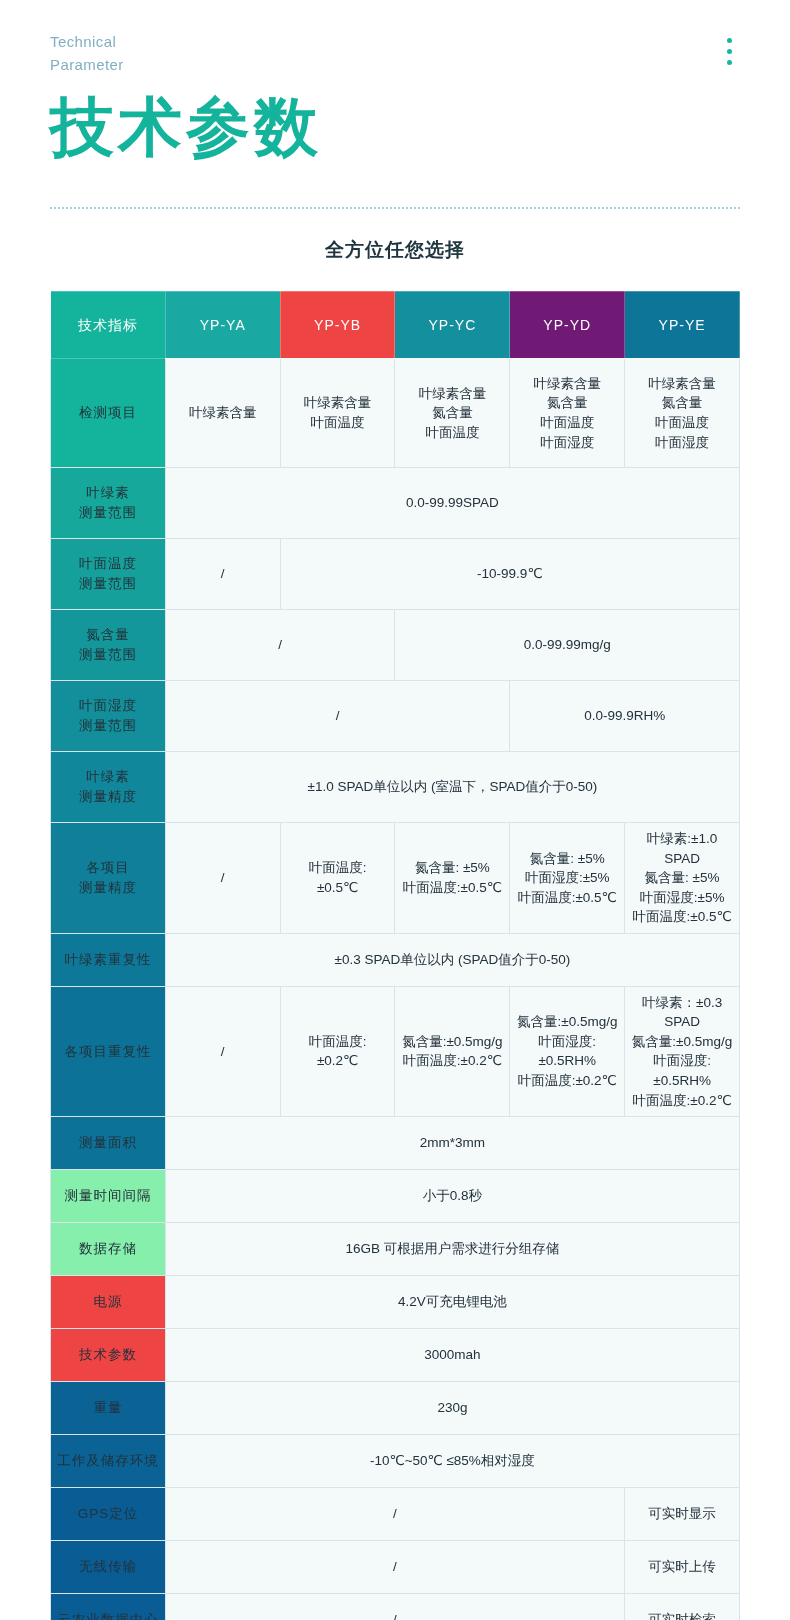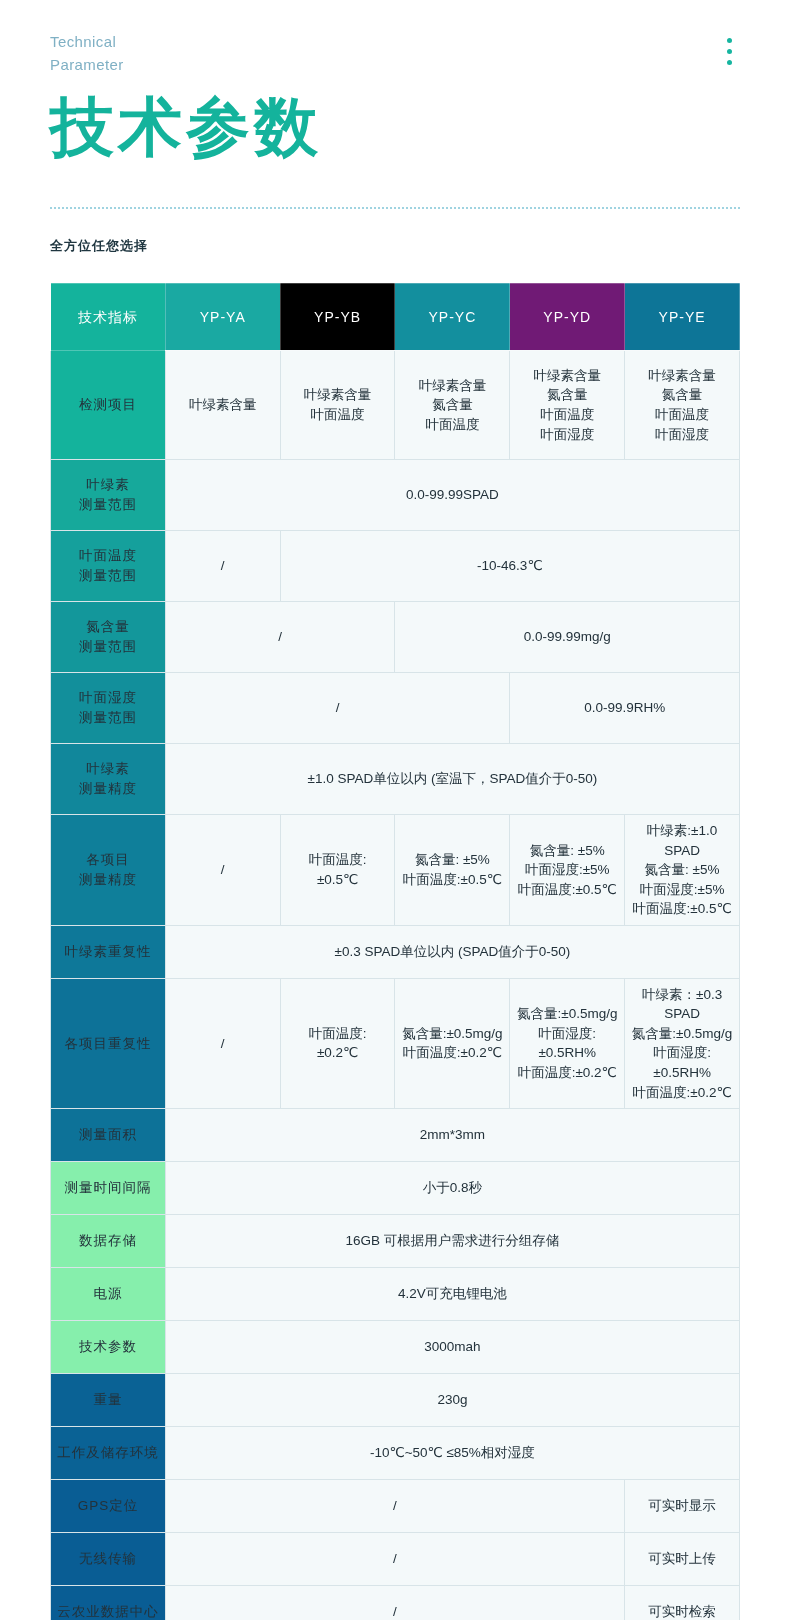--- a/index.html
+++ b/index.html
@@ -60,24 +60,25 @@
     color: #14b39c;
     line-height: 1.15;
   }
   .divider {
     margin-top: 24px;
     border-top: 2px dotted #9fd3e0;
     height: 0;
   }
   .subtitle {
     margin-top: 28px;
-    font-size: 13px;
+    font-size: 19px;
     font-weight: bold;
     color: #1f3640;
     letter-spacing: 1px;
+    text-align: center;
   }
 
   
   .table-wrap {
     margin-top: 28px;
     padding-bottom: 60px;
   }
   table.spec {
     width: 690px;
     border-collapse: collapse;
@@ -96,21 +97,21 @@
   tr.head th {
     color: #ffffff;
     font-size: 14px;
     font-weight: normal;
     height: 54px;
     border: 1px solid rgba(255,255,255,0.25);
     letter-spacing: 1px;
   }
   th.h0 { background: #14b39c; font-weight: bold; letter-spacing: 2px; }
   th.h1 { background: #1aa9a2; }
-  th.h2 { background: #000000; }
+  th.h2 { background: #ef4444; }
   th.h3 { background: #138f9e; }
   th.h4 { background: #701a75; }
   th.h5 { background: #0d7597; }
 
   
   td.rowlabel {
     background: #14b39c;
     color: #ffffff;
     font-size: 14.5px;
     line-height: 1.4;
@@ -120,21 +121,21 @@
   }
   td.rowlabel.teal2 { background: #16a99b; }
   td.rowlabel.teal3 { background: #15a09c; }
   td.rowlabel.teal4 { background: #13979b; }
   td.rowlabel.teal5 { background: #128f9b; }
   td.rowlabel.teal6 { background: #11879b; }
   td.rowlabel.teal7 { background: #0f7f9a; }
   td.rowlabel.teal8 { background: #0e7899; margin-left: 8px; }
   td.rowlabel.teal9 { background: #0d7298; }
   td.rowlabel.teal10 { background: #86efac; }
-  td.rowlabel.teal11 { background: #86efac; }
+  td.rowlabel.teal11 { background: #ef4444; }
   td.rowlabel.teal12 { background: #0a6295; }
   td.rowlabel.teal13 { background: #095d94; }
 
   td.cell {
     background: #f4f9fa;
   }
   tr.tall td { height: 96px; }
   tr.mid td { height: 58px; }
   tr.short td { height: 40px; }
   .small { font-size: 11px; line-height: 1.4; }
@@ -194,21 +195,21 @@
         <tr class="mid">
           <td class="rowlabel teal2 multi">叶绿素
 测量范围</td>
           <td class="cell" colspan="5">0.0-99.99SPAD</td>
         </tr>
 
         <tr class="mid">
           <td class="rowlabel teal3 multi">叶面温度
 测量范围</td>
           <td class="cell">/</td>
-          <td class="cell" colspan="4">-10-46.3℃</td>
+          <td class="cell" colspan="4">-10-99.9℃</td>
         </tr>
 
         <tr class="mid">
           <td class="rowlabel teal4 multi">氮含量
 测量范围</td>
           <td class="cell" colspan="2">/</td>
           <td class="cell" colspan="3">0.0-99.99mg/g</td>
         </tr>
 
         <tr class="mid">

